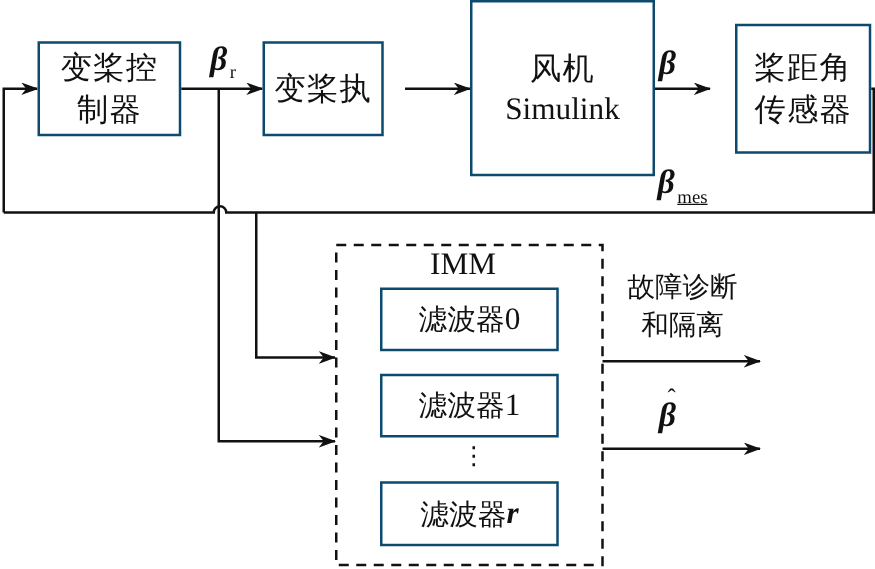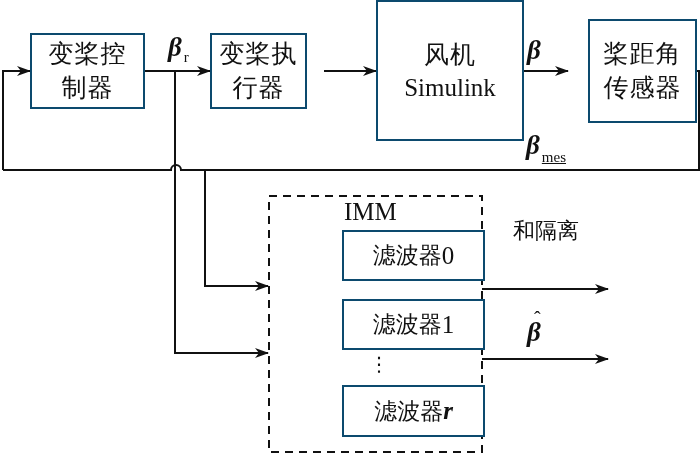--- a/index.html
+++ b/index.html
@@ -8,21 +8,21 @@
   svg { position: absolute; left: 0; top: 0; }
   .box { position: absolute; border: 2px solid #0c4a6e; box-sizing: border-box;
          display: flex; flex-direction: column; align-items: center; justify-content: center;
          background: #fff; text-align: center; }
   .cjk { font-family: "DejaVu Sans", "Liberation Sans", sans-serif; font-size: 25px; line-height: 34px; letter-spacing: 1px; }
   .latin { font-family: "Liberation Serif", "DejaVu Serif", serif; font-size: 25px; line-height: 32px; }
   .lbl { position: absolute; white-space: nowrap; }
   .beta { font-family: "Liberation Serif", "DejaVu Serif", serif; font-weight: bold; font-style: italic; font-size: 27px; }
   .sub { font-family: "Liberation Serif", "DejaVu Serif", serif; font-size: 15px; }
   .imm-title { font-family: "Liberation Serif", "DejaVu Serif", serif; font-size: 25px; }
-  .filt { font-family: "DejaVu Sans", "Liberation Sans", sans-serif; font-size: 23px; margin-left: 38px; }
+  .filt { font-family: "DejaVu Sans", "Liberation Sans", sans-serif; font-size: 23px; }
   .filt .n { font-family: "Liberation Serif", "DejaVu Serif", serif; font-size: 25px; }
   .filt .it { font-style: italic; font-weight: bold; }
   .out { font-family: "DejaVu Sans", "Liberation Sans", sans-serif; font-size: 22px; line-height: 30px; text-align: center; }
 </style>
 </head>
 <body>
 
 <svg width="700" height="455" viewBox="0 0 700 455">
   <defs>
     <marker id="arr" markerWidth="14" markerHeight="10" refX="13" refY="5" orient="auto" markerUnits="userSpaceOnUse">
@@ -51,21 +51,20 @@
     <rect x="269" y="196" width="213" height="256" stroke-dasharray="8,6"></rect>
   </g>
 </svg>
 
 <div class="box cjk" style="left:30px;top:33px;width:115px;height:76px;">
   <span>变桨控</span>
   <span>制器</span>
 </div>
 <div class="box cjk" style="left:210px;top:33px;width:97px;height:76px;">
   <span>变桨执</span>
-  <span>行器</span>
 </div>
 <div class="box" style="left:376px;top:0px;width:148px;height:141px;">
   <span class="cjk">风机</span>
   <span class="latin">Simulink</span>
 </div>
 <div class="box cjk" style="left:588px;top:19px;width:109px;height:104px;">
   <span>桨距角</span>
   <span>传感器</span>
 </div>
 
@@ -89,18 +88,19 @@
   <span>滤波器</span>
     <span class="n">1</span>
 </div>
 <div class="lbl" style="left:369px;top:352px;font-size:20px;">⋮</div>
 <div class="box filt" style="left:304px;top:385px;width:143px;height:52px;flex-direction:row;">
   <span>滤波器</span>
     <span class="n it">r</span>
 </div>
 
 <div class="lbl out" style="left:486px;top:216px;width:120px;">
+  <div>故障诊断</div>
   <div>和隔离</div>
 </div>
 <div class="lbl" style="left:527px;top:317px;">
   <span style="position:absolute;left:7px;top:-9px;font-size:20px;font-family:'Liberation Serif',serif;">ˆ</span>
   <span class="beta">β</span>
 </div>
 
 </body></html>

